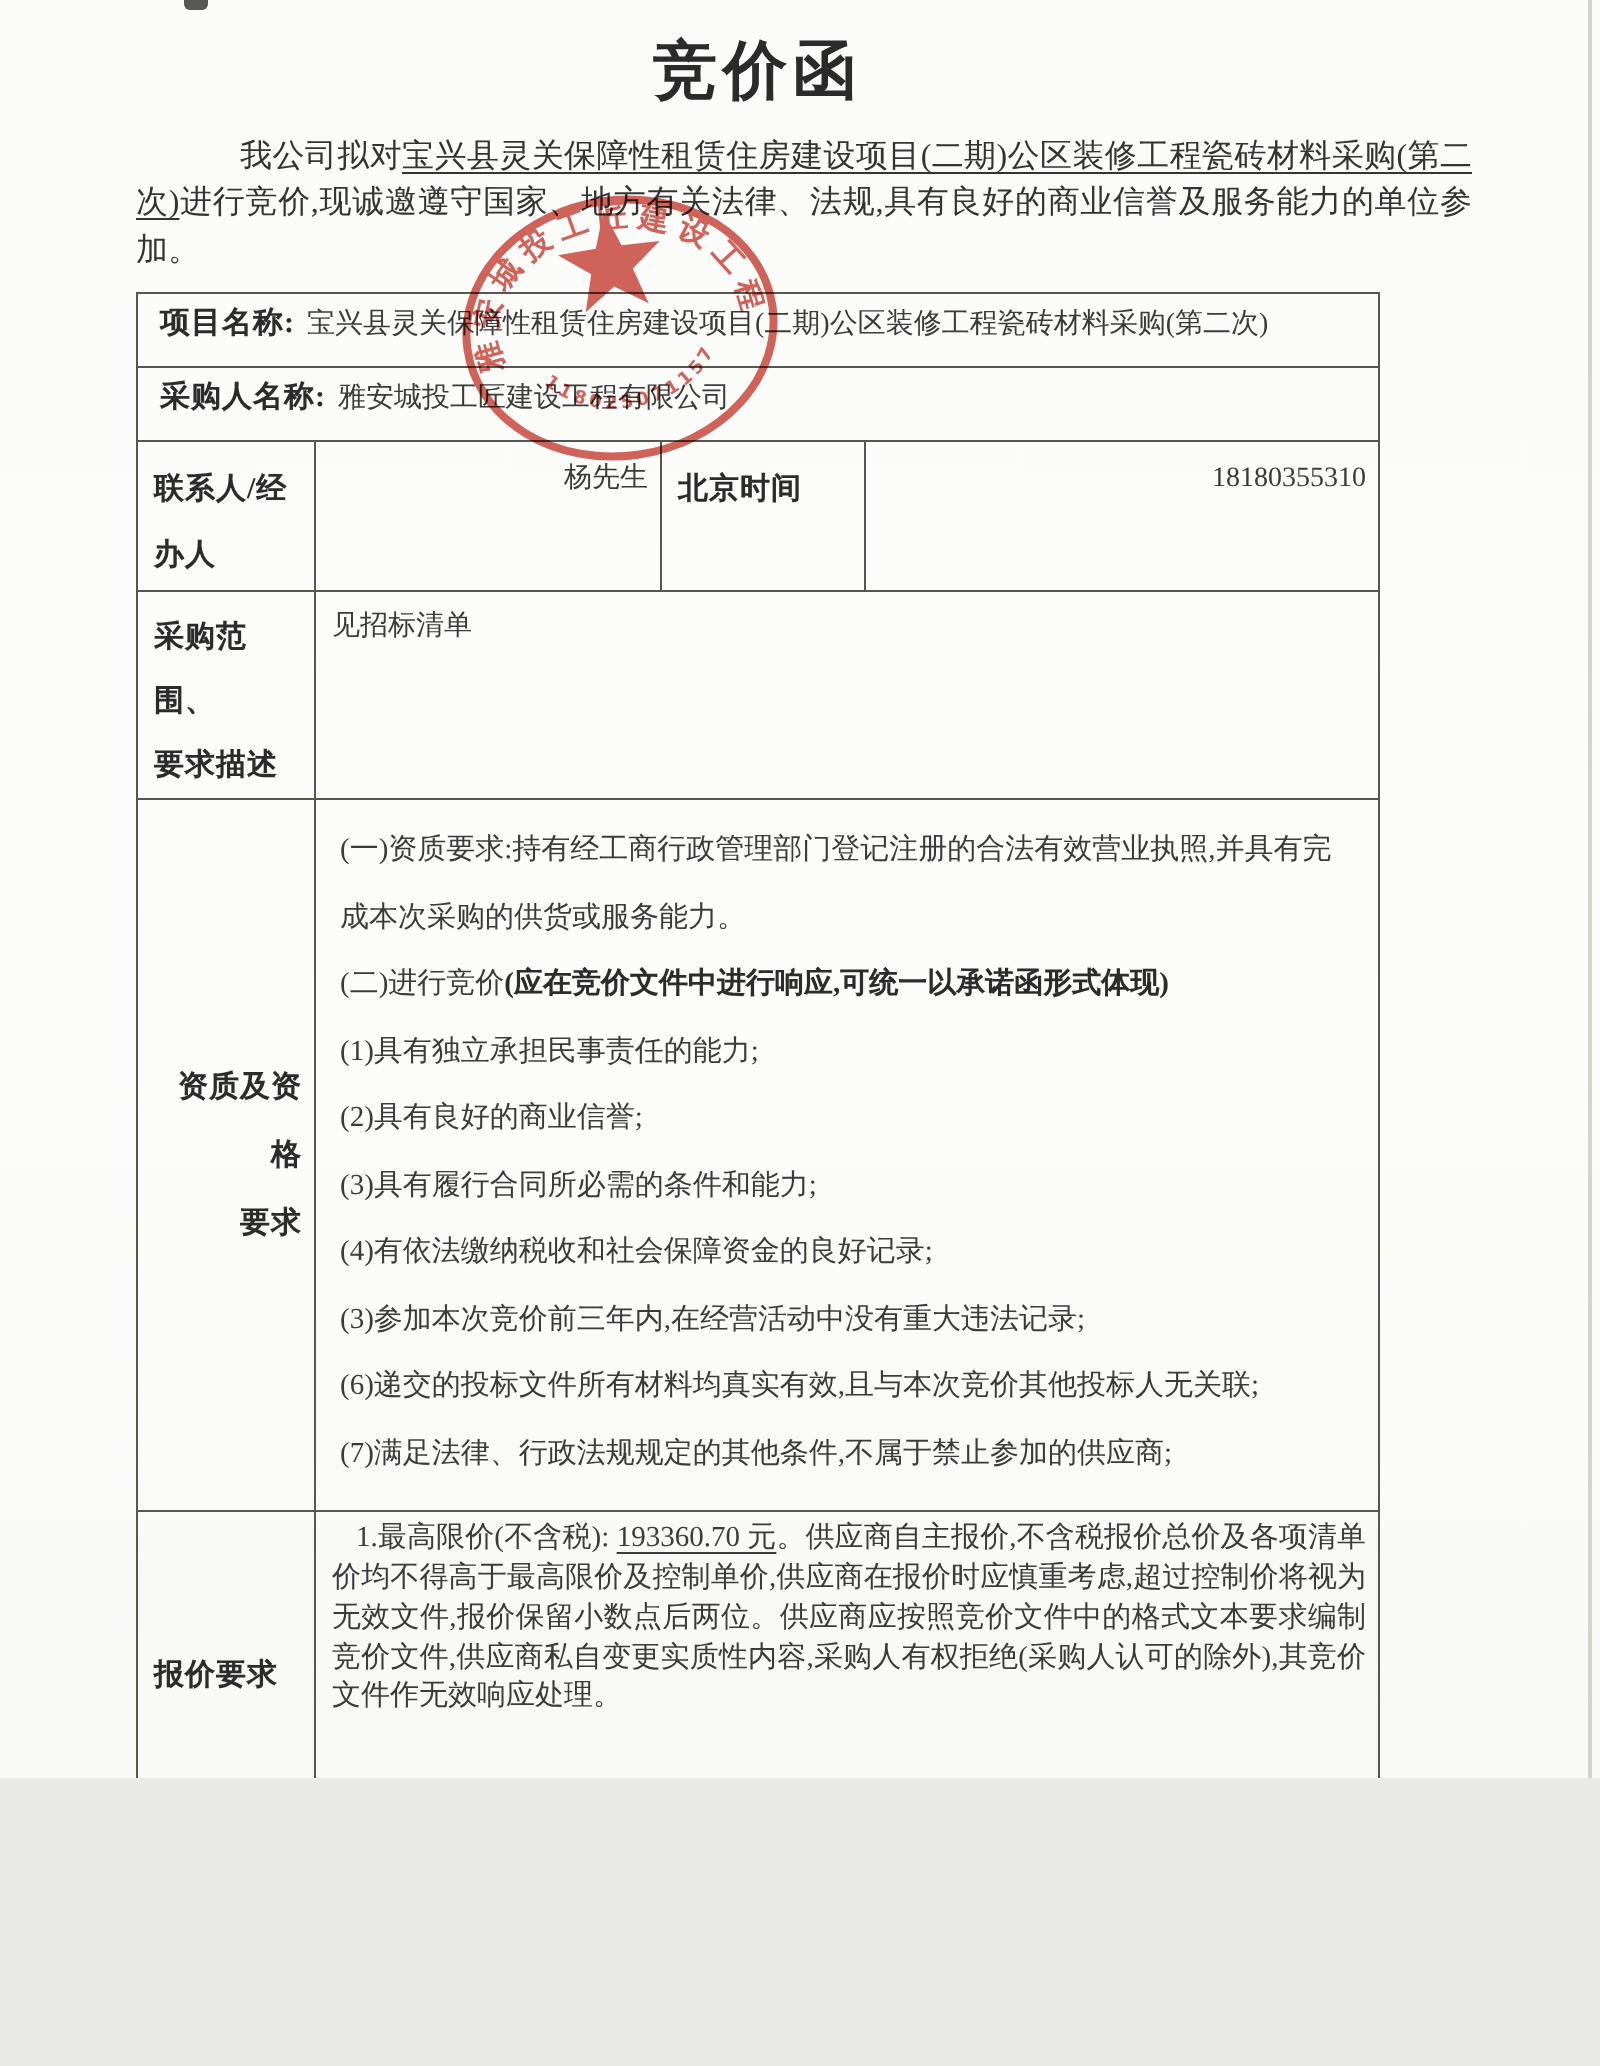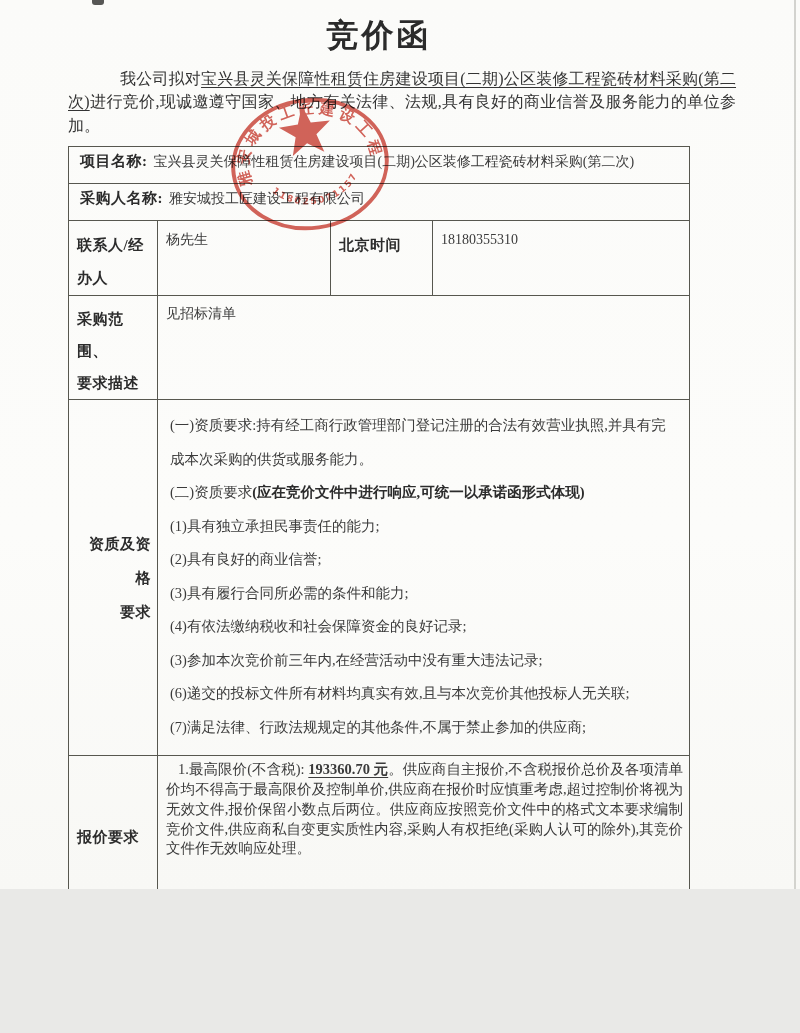--- a/index.html
+++ b/index.html
@@ -34,38 +34,38 @@
     border:1px solid #57574f;
     padding:0 6px 0 8px;vertical-align:top;
     font-size:14px;color:#3b3b3b;
   }
   .lab{font-weight:700;font-size:15px;color:#2c2c2c;letter-spacing:.5px;}
   td.labcell{padding-top:6px;}
   tr.r1 td,tr.r2 td{height:31px;padding-top:5px;padding-left:11px;}
   tr.r1 .val,tr.r2 .val{font-size:14px;}
   .inline-val{margin-left:6px;}
   tr.r3 td{height:66px;padding-top:8px;line-height:33px;}
-  tr.r3 td.v{line-height:22px;}
+  tr.r3 td.v{line-height:22px;text-align:right;}
   tr.r4 td{height:33px;padding-top:7px;}
   tr.r5 td{height:66px;padding-top:7px;line-height:32px;}
   tr.r5 td.v{line-height:22px;}
   tr.r6 td{height:58px;padding-top:9px;line-height:25px;}
   tr.r6 td.v{line-height:21px;font-size:14.5px;}
   tr.r6 .faded{color:#757570;}
   tr.r7 td{height:346px;}
   tr.r7 td.labcell{vertical-align:middle;text-align:right;line-height:34px;padding-top:0;}
   tr.r7 td.v{line-height:33.5px;font-size:14.5px;padding-top:9px;padding-left:12px;}
   tr.r8 td{height:29px;padding-top:2px;line-height:15.5px;font-size:14px;}
   tr.r8 .lab{font-size:14.5px;}
   tr.r8 td.v{font-size:14px;}
   tr.r9 td{height:158px;}
   tr.r9 td.labcell{vertical-align:middle;padding-top:0;}
   tr.r9 td.v{font-size:14.5px;line-height:19.8px;padding-top:4px;text-align:justify;}
   tr.r9 p{margin:0;text-indent:12px;}
-  .u2{text-decoration:underline;text-underline-offset:3px;font-weight:bold;}
+  .u2{text-decoration:underline;text-underline-offset:3px;}
   .b{font-weight:700;color:#2c2c2c;}
   .page-num{
     position:absolute;left:68px;width:622px;top:995px;
     text-align:center;font-size:14px;color:#444;
   }
   .seal{
     position:absolute;left:226px;top:94px;width:168px;height:140px;
     transform:rotate(-8deg);
     mix-blend-mode:multiply;opacity:.82;
     pointer-events:none;
@@ -121,21 +121,21 @@
 
 
       <tr class="r7">
         <td class="labcell">
               <div class="lab">资质及资格</div>
               <div class="lab">要求</div>
             </td>
         <td class="v" colspan="3">
           <div>(一)资质要求:持有经工商行政管理部门登记注册的合法有效营业执照,并具有完</div>
           <div>成本次采购的供货或服务能力。</div>
-          <div><span>(二)资质要求</span><span class="b">(应在竞价文件中进行响应,可统一以承诺函形式体现)</span></div>
+          <div><span>(二)进行竞价</span><span class="b">(应在竞价文件中进行响应,可统一以承诺函形式体现)</span></div>
           <div>(1)具有独立承担民事责任的能力;</div>
           <div>(2)具有良好的商业信誉;</div>
           <div>(3)具有履行合同所必需的条件和能力;</div>
           <div>(4)有依法缴纳税收和社会保障资金的良好记录;</div>
           <div>(3)参加本次竞价前三年内,在经营活动中没有重大违法记录;</div>
           <div>(6)递交的投标文件所有材料均真实有效,且与本次竞价其他投标人无关联;</div>
           <div>(7)满足法律、行政法规规定的其他条件,不属于禁止参加的供应商;</div>
         </td>
       </tr>
 

